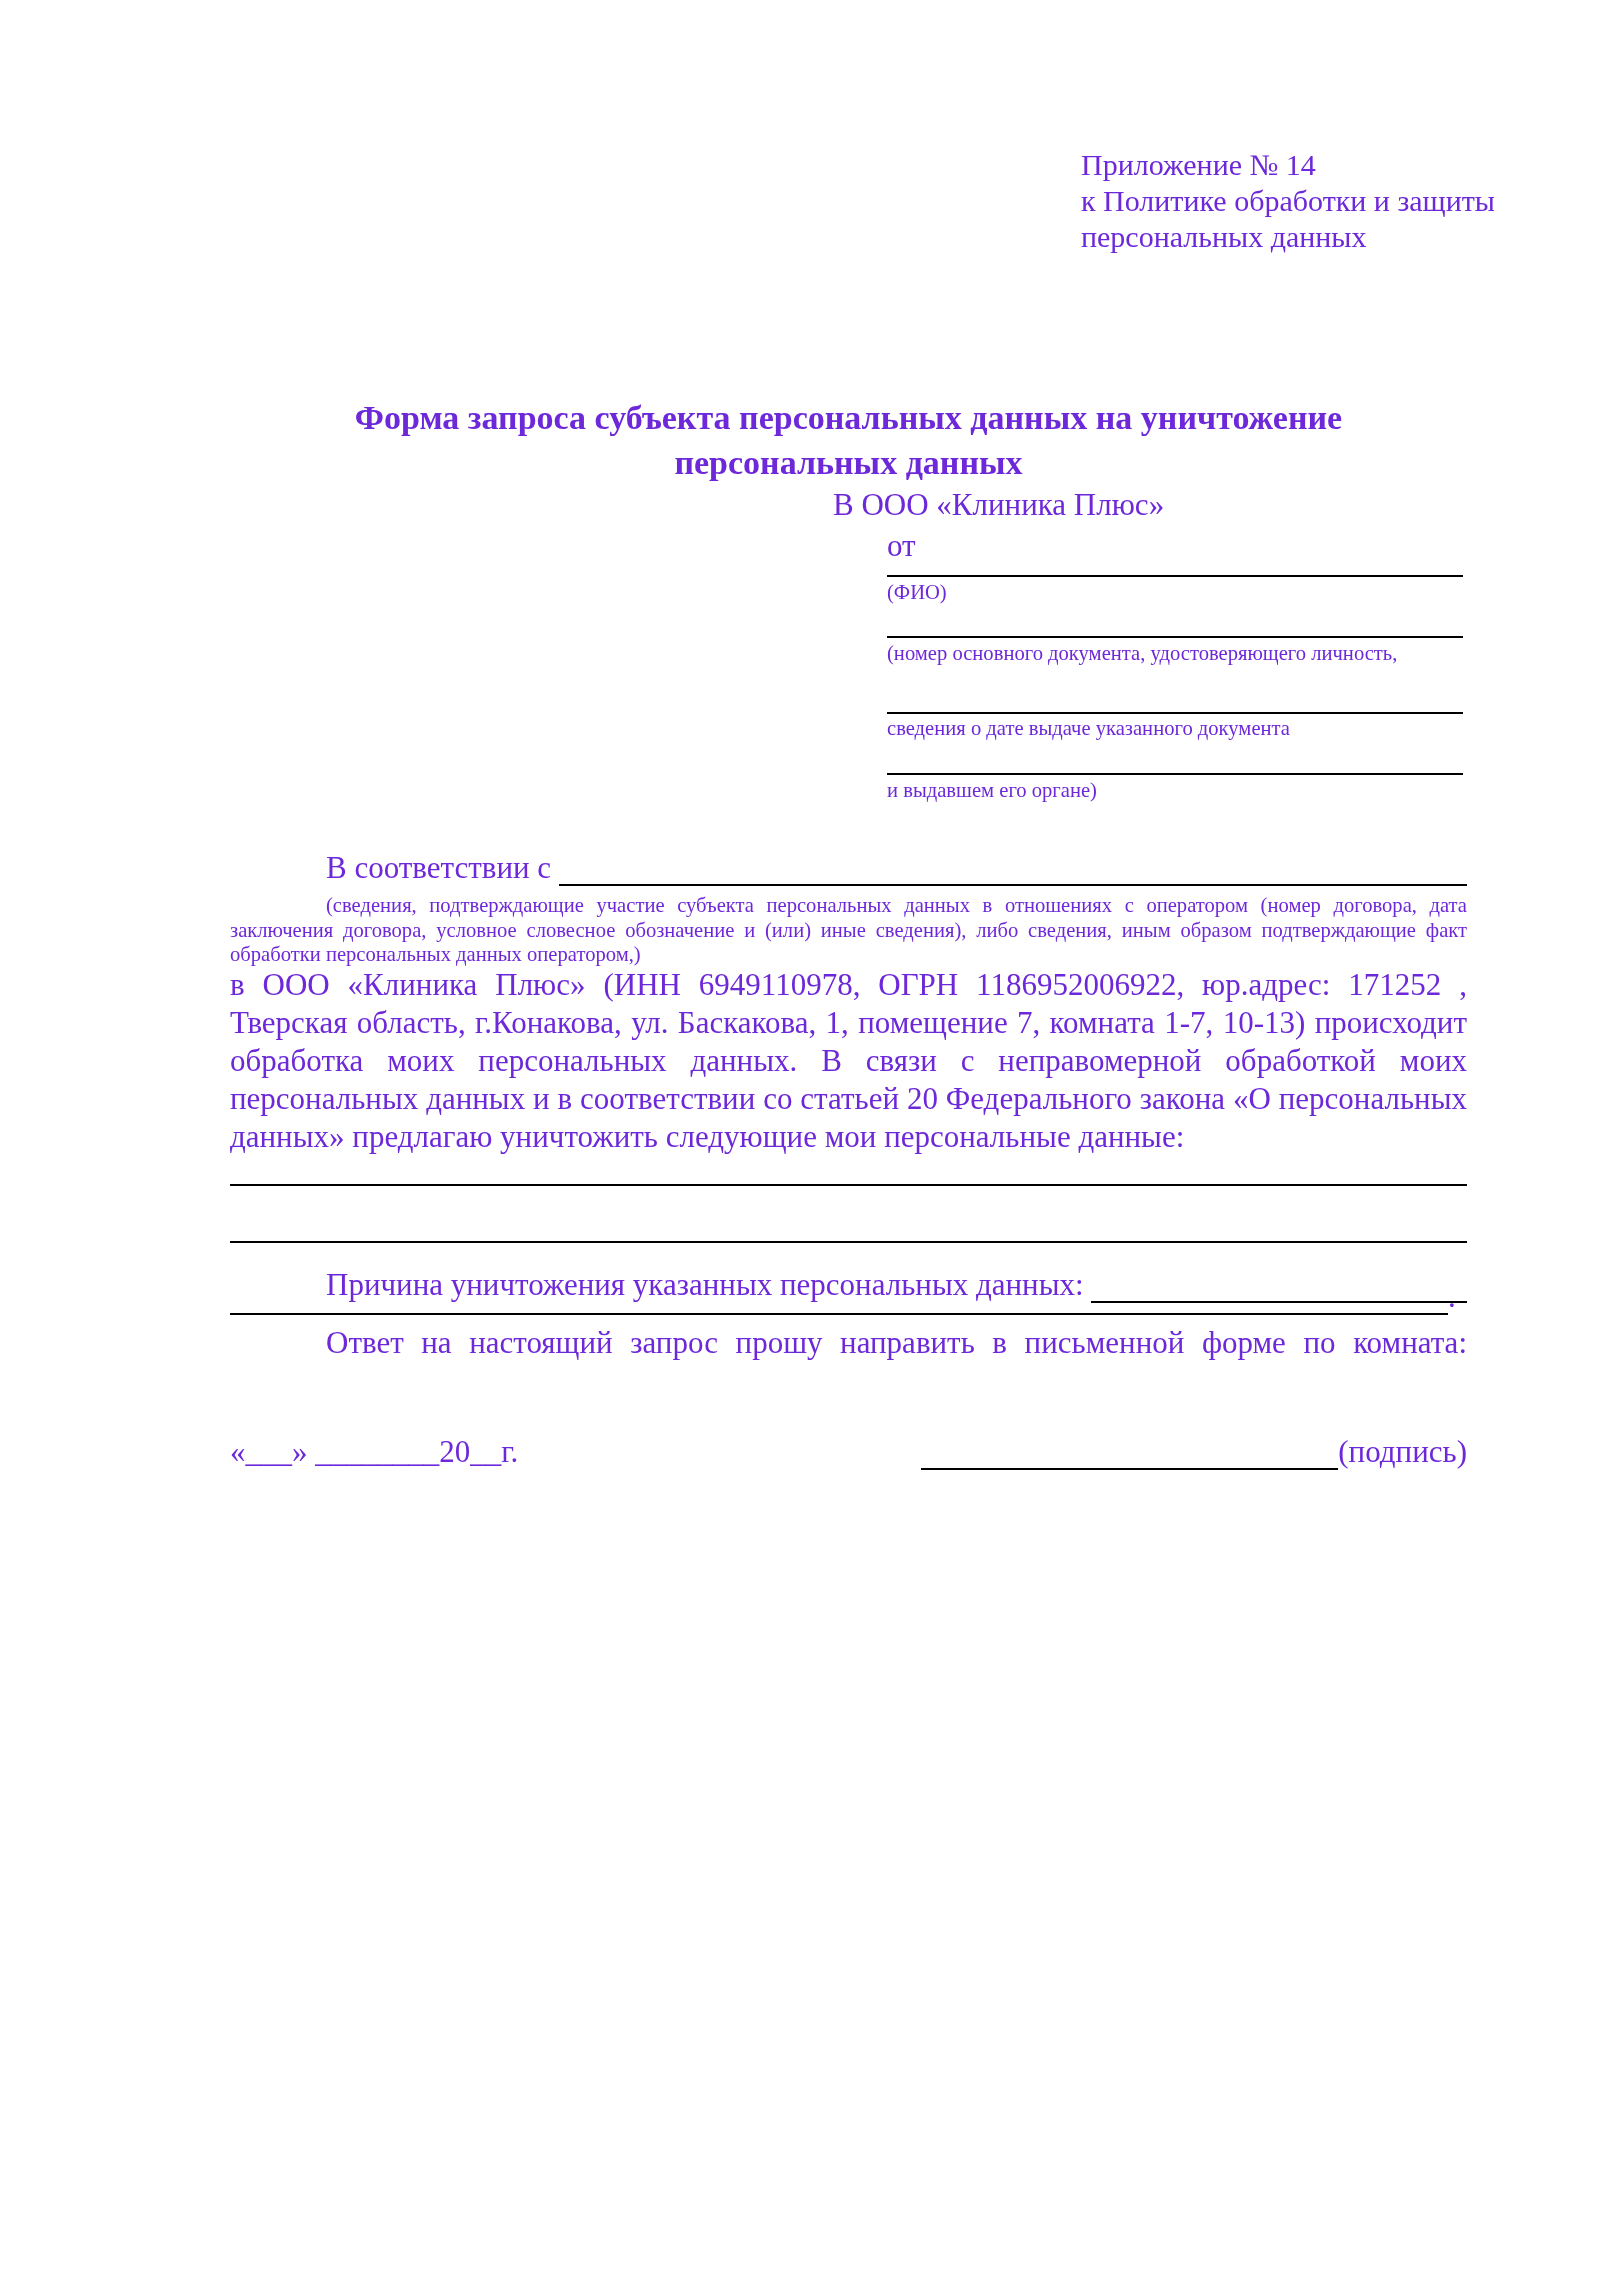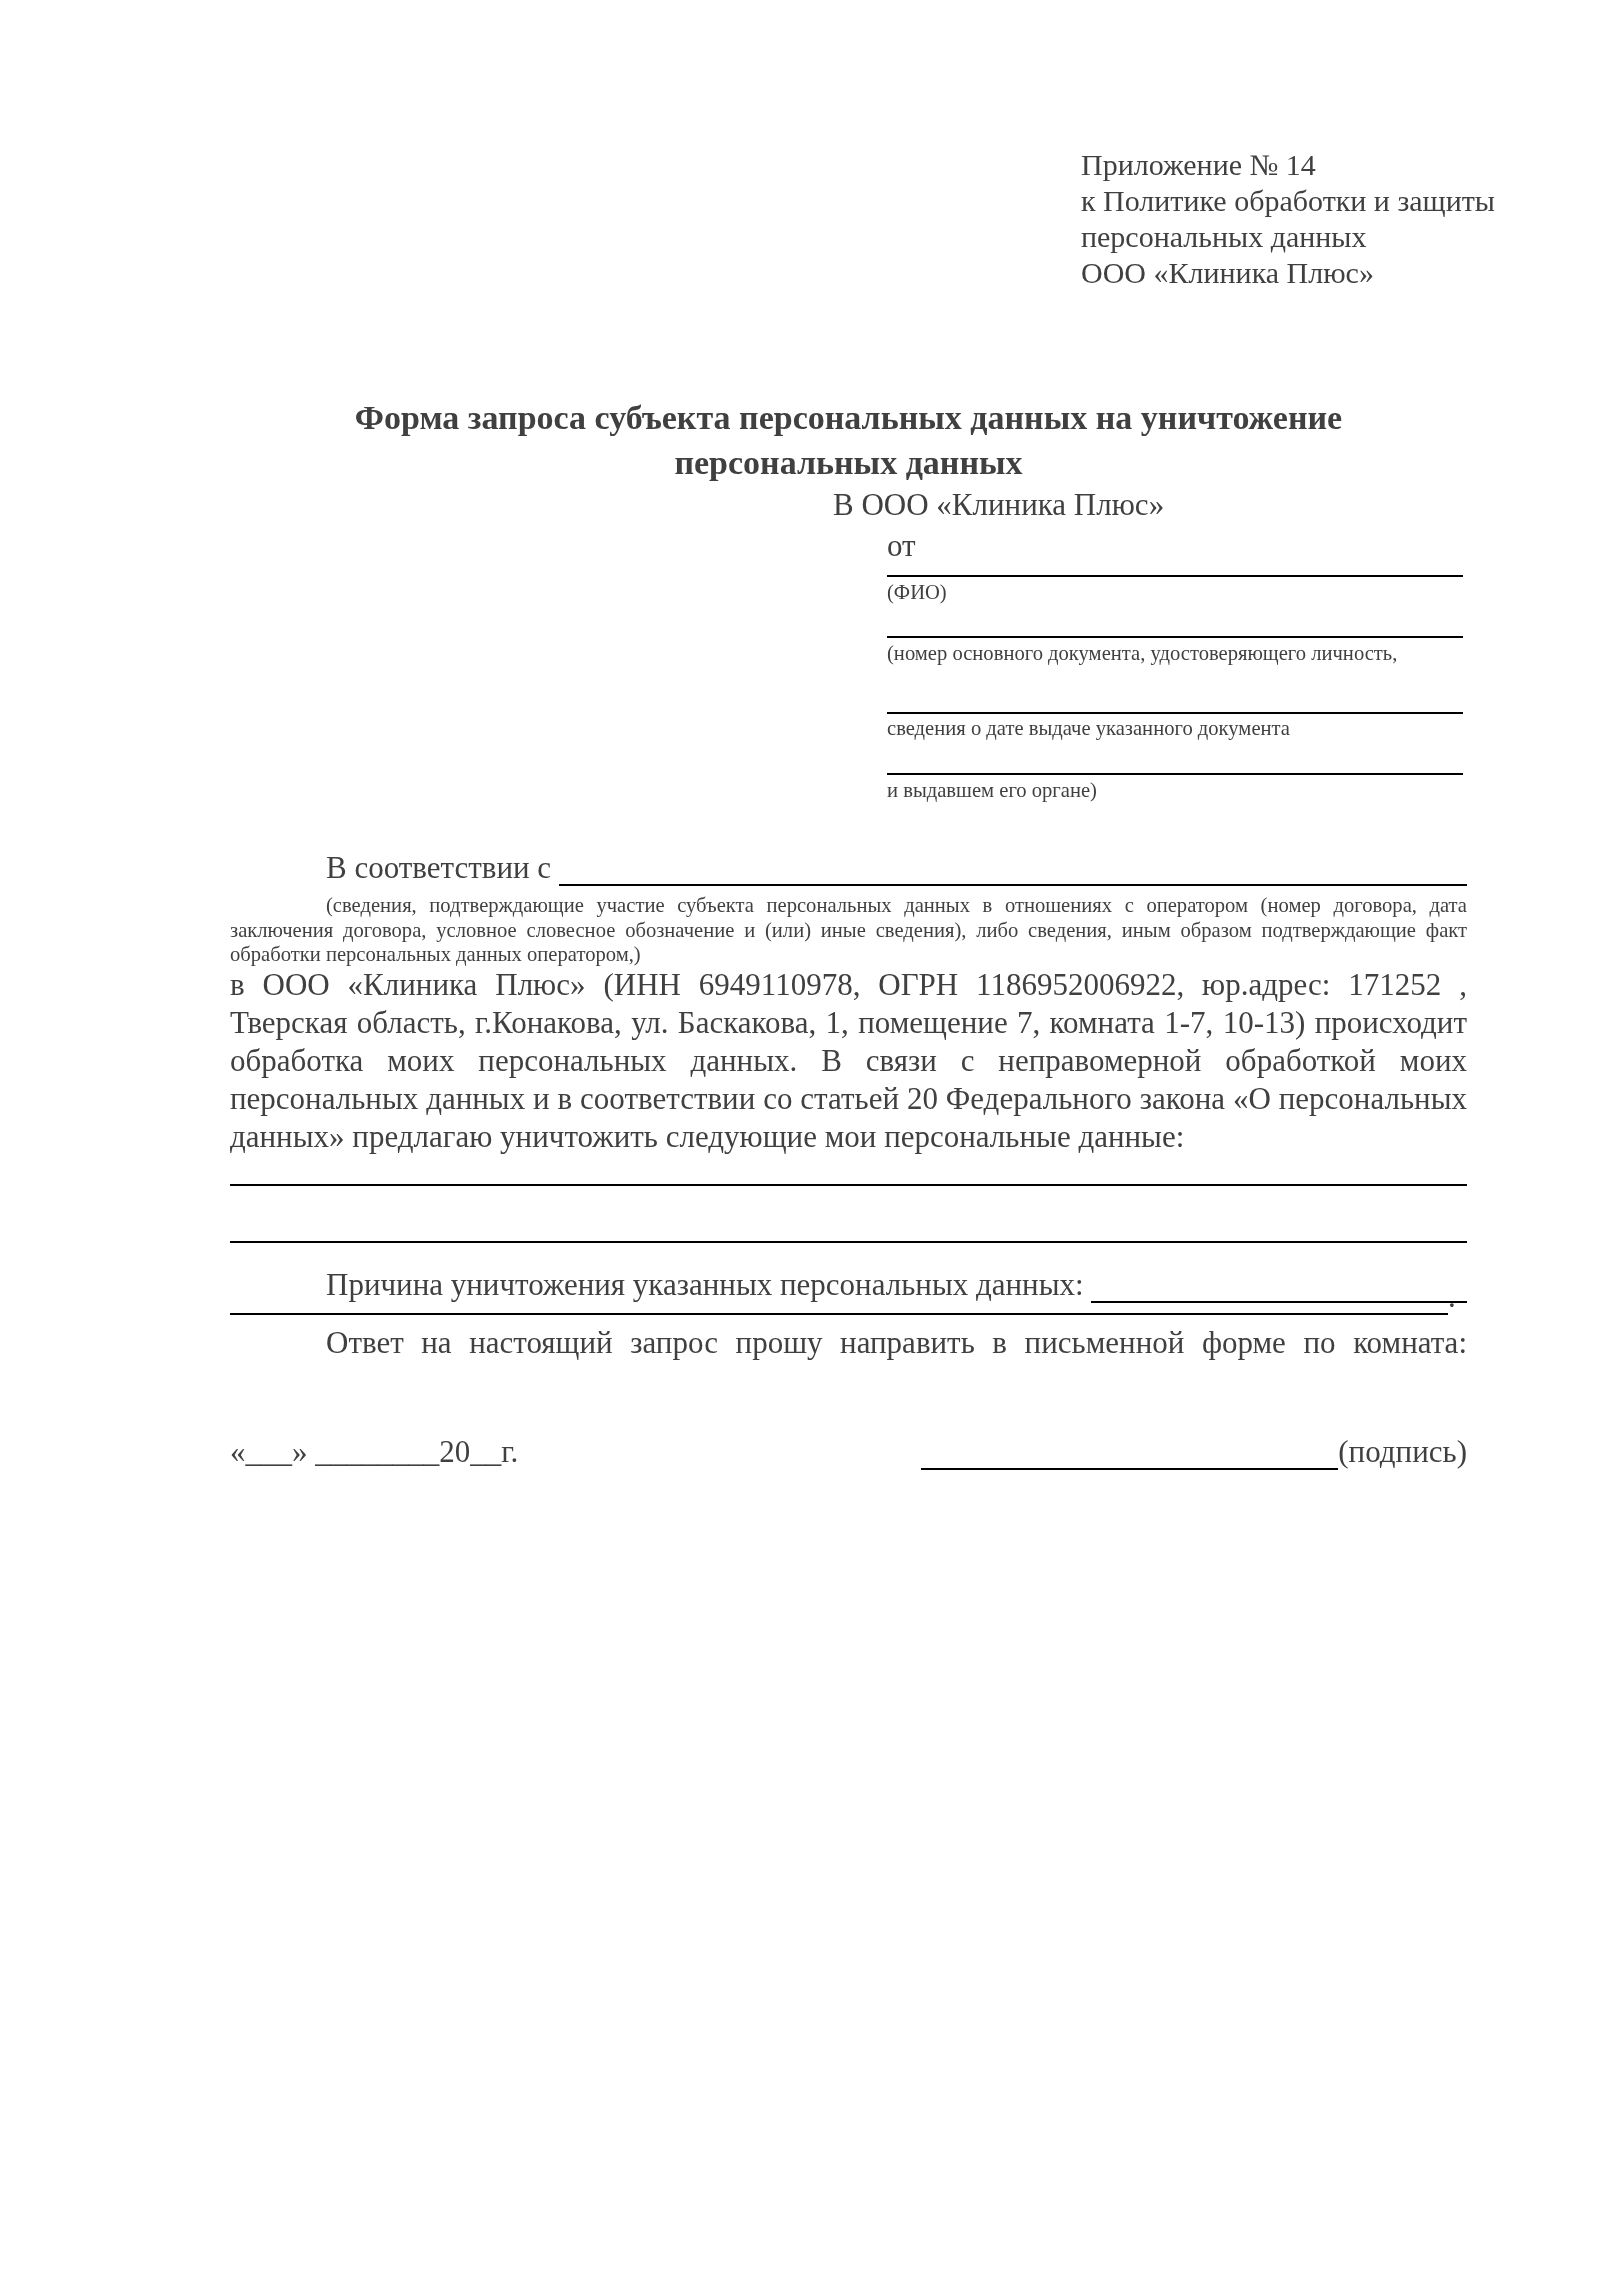--- a/index.html
+++ b/index.html
@@ -1,20 +1,20 @@
 <!DOCTYPE html>
 <html><head>
 <meta charset="utf-8">
 <style>
   html,body { margin:0; padding:0; background:#888; }
   .page {
     position:relative;
     width:1621px; height:2293px;
     background:#ffffff;
-    color:#404040;
+    color:#6d28d9;
     font-family:"Liberation Serif", serif;
     overflow:hidden;
   }
   .abs { position:absolute; }
 
   
   .appendix { left:1081px; top:147px; width:461px; font-size:30px; line-height:36px; }
 
   
   .title { left:230px; top:395px; width:1237px; text-align:center; font-weight:bold; font-size:34px; line-height:45px; }
@@ -57,21 +57,20 @@
 </style>
 </head>
 <body>
 
 <div class="page">
 
   <div class="abs appendix">
     <div>Приложение № 14</div>
     <div>к Политике обработки и защиты</div>
     <div>персональных данных</div>
-    <div>ООО «Клиника Плюс»</div>
   </div>
 
   <div class="abs title">
     <div>Форма запроса субъекта персональных данных на уничтожение</div>
     <div>персональных данных</div>
   </div>
 
   <div class="abs org-line">В ООО «Клиника Плюс»</div>
   <div class="abs from-label">от</div>
 

